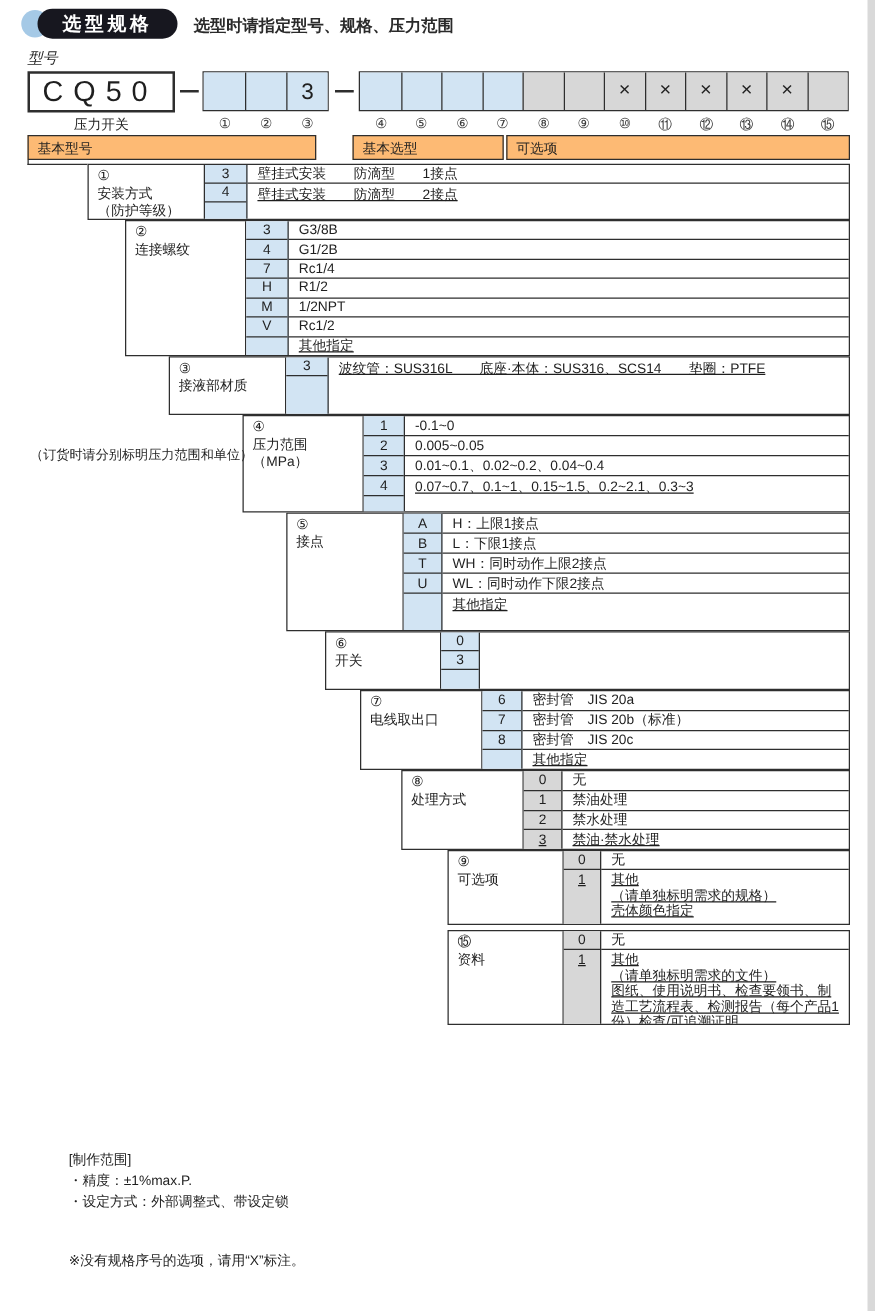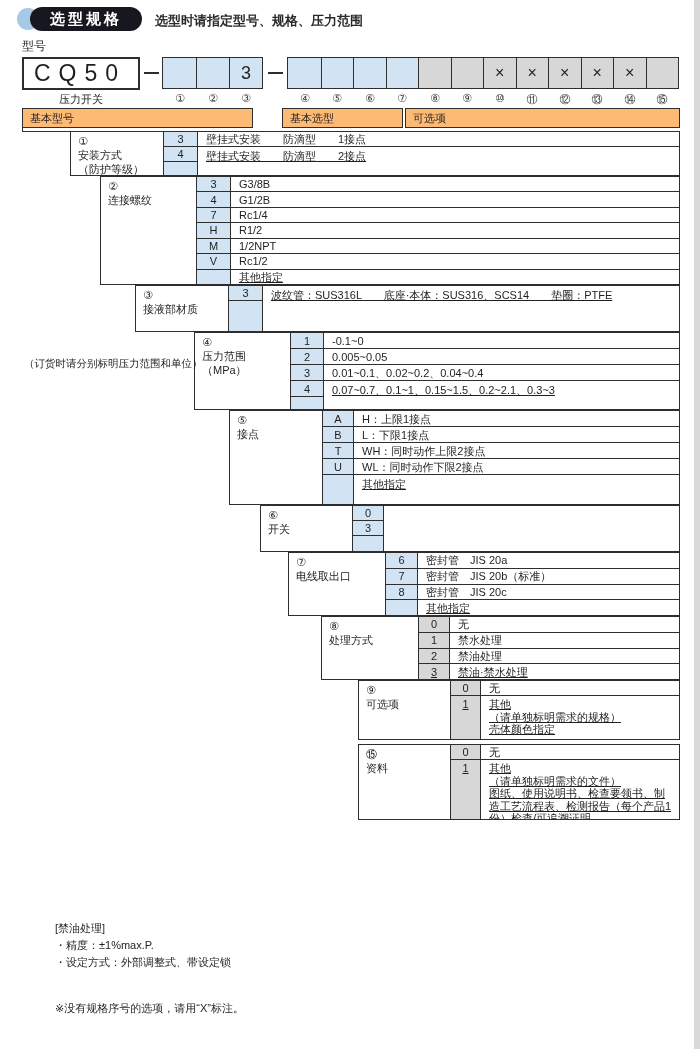--- a/index.html
+++ b/index.html
@@ -4,21 +4,21 @@
 <style>
   html,body{margin:0;padding:0;background:#fff;}
   .page{position:relative;width:700px;height:1049px;background:#fff;overflow:hidden;
         font-family:"Liberation Sans","DejaVu Sans",sans-serif;color:#1f1f1f;}
   
   .badge-circle{position:absolute;left:17px;top:8px;width:22px;height:22px;border-radius:50%;background:#a5c9e6;}
   .badge-pill{position:absolute;left:30px;top:7px;width:112px;height:24px;border-radius:12px;background:#17171f;
               color:#fff;font-size:15px;font-weight:bold;letter-spacing:3px;display:flex;align-items:center;justify-content:center;}
   .subtitle{position:absolute;left:155px;top:12px;font-size:13px;font-weight:bold;color:#2a2a2a;}
   
-  .model-label{position:absolute;left:22px;top:38px;font-size:12px;}
+  .model-label{position:absolute;left:22px;top:38px;font-size:12px;font-style:italic;}
   .cq-box{position:absolute;left:22px;top:57px;width:118px;height:33px;border:2px solid #2e2e2e;box-sizing:border-box;
           display:flex;align-items:center;padding-left:10px;font-size:23px;letter-spacing:8px;background:#fff;}
   .dash{position:absolute;top:72px;height:2px;background:#2e2e2e;}
   .grp{position:absolute;top:57px;display:flex;border:1.5px solid #2e2e2e;box-sizing:content-box;background:#fff;}
   .mcell{width:33px;height:30px;display:flex;align-items:center;justify-content:center;font-size:18px;border-left:1.5px solid #2e2e2e;box-sizing:border-box;}
   .mcell:first-child{border-left:none;}
   .mcell.g2{width:32.5px;font-size:16px;}
   .blue-bg{background:#d2e4f3;}
   .gray-bg{background:#d7d7d7;}
   .caption{position:absolute;left:22px;top:92px;width:118px;text-align:center;font-size:11px;}
@@ -220,22 +220,22 @@
     <div class="sec-label" style="width:97px;">⑧
 处理方式</div>
     <div class="codes gray-bg" style="width:31px;">
       <div class="ccell fx">0</div>
       <div class="ccell fx">1</div>
       <div class="ccell fx">2</div>
       <div class="ccell fx nb">3</div>
     </div>
     <div class="descs">
       <div class="dcell fx">无</div>
+      <div class="dcell fx">禁油处理</div>
       <div class="dcell fx">禁水处理</div>
-      <div class="dcell fx">禁油处理</div>
       <div class="dcell fx nb">禁油·禁水处理</div>
     </div>
   </div>
 
   <div class="section" style="left:358px;top:680px;width:322px;height:60px;">
     <div class="sec-label" style="width:92px;">⑨
 可选项</div>
     <div class="codes gray-bg" style="width:30px;">
       <div class="ccell" style="height:15px;">0</div>
       <div class="ccell fx nb top">1</div>
@@ -258,20 +258,20 @@
     <div class="descs">
       <div class="dcell" style="height:15px;">无</div>
       <div class="dcell fx nb top tight">其他
 （请单独标明需求的文件）
 图纸、使用说明书、检查要领书、制造工艺流程表、检测报告（每个产品1份）检查/可追溯证明</div>
     </div>
   </div>
 
   <div class="side-note">（订货时请分别标明压力范围和单位）</div>
   <div class="notes">
-    <div>[禁油处理]</div>
+    <div>[制作范围]</div>
     <div>・精度：±1%max.P.</div>
     <div>・设定方式：外部调整式、带设定锁</div>
   </div>
   <div class="footnote">※没有规格序号的选项，请用“X”标注。</div>
 
   <div class="edge-strip"></div>
 </div>
 
 </body></html>

